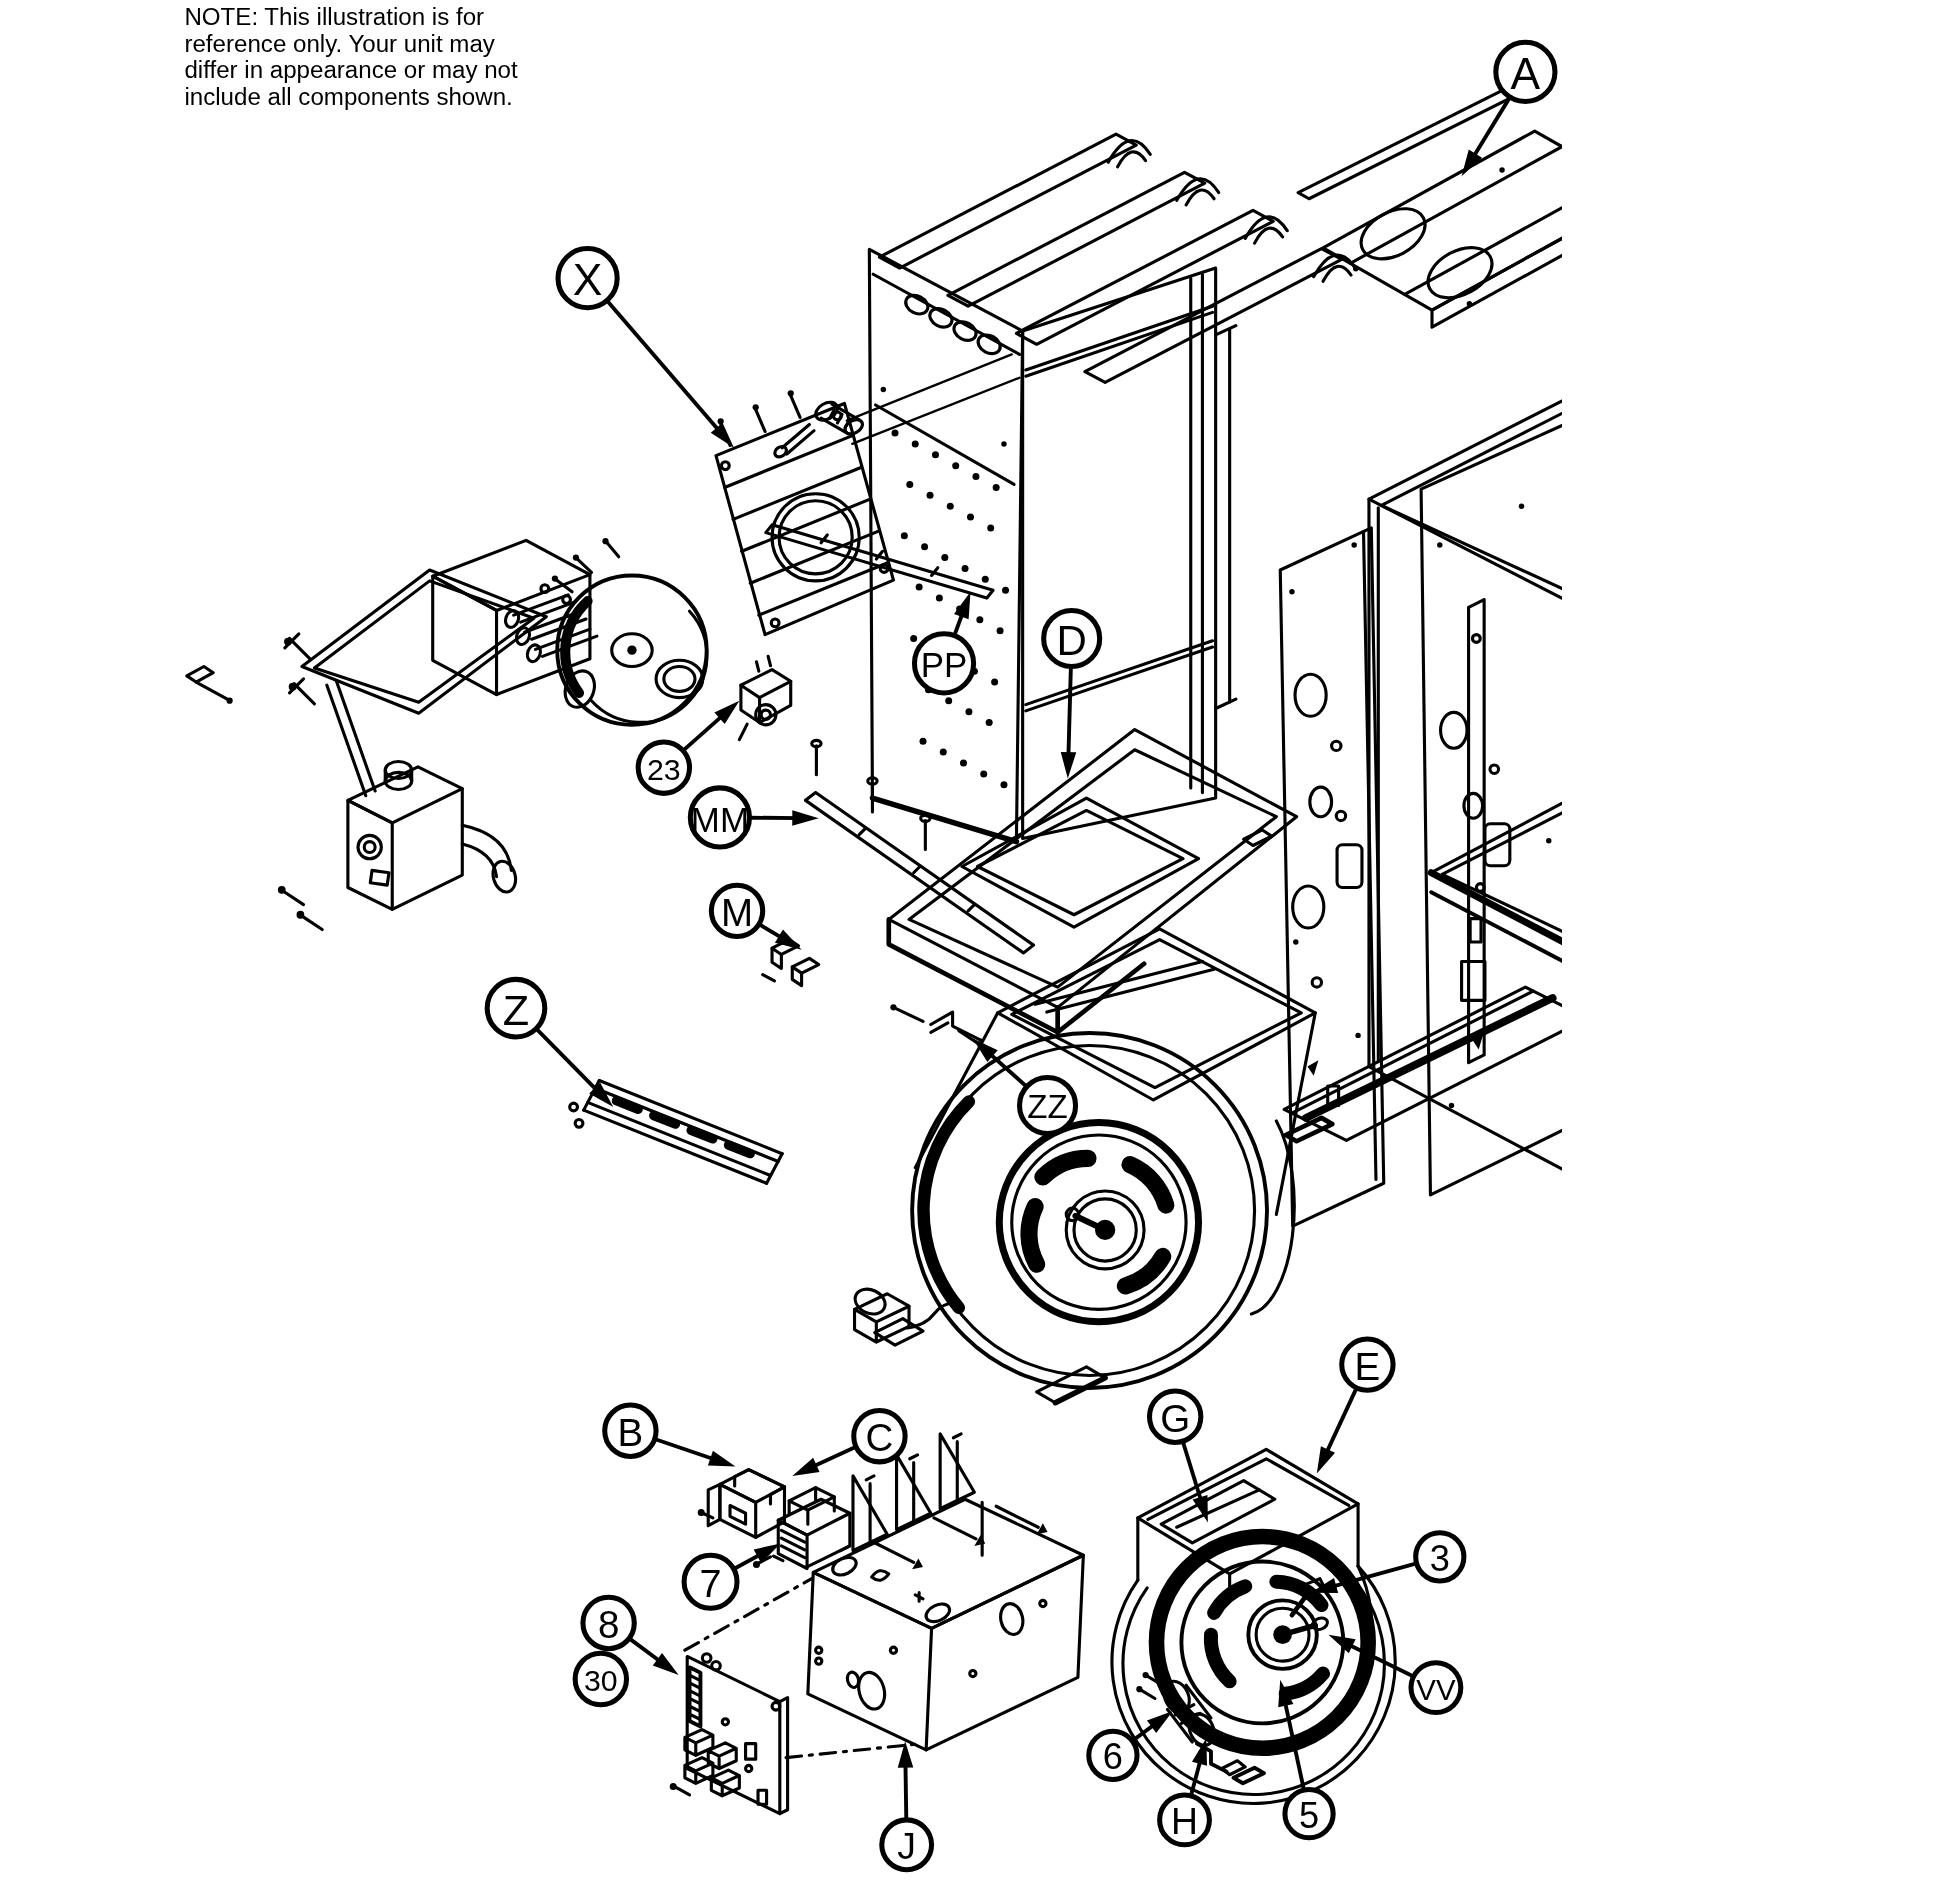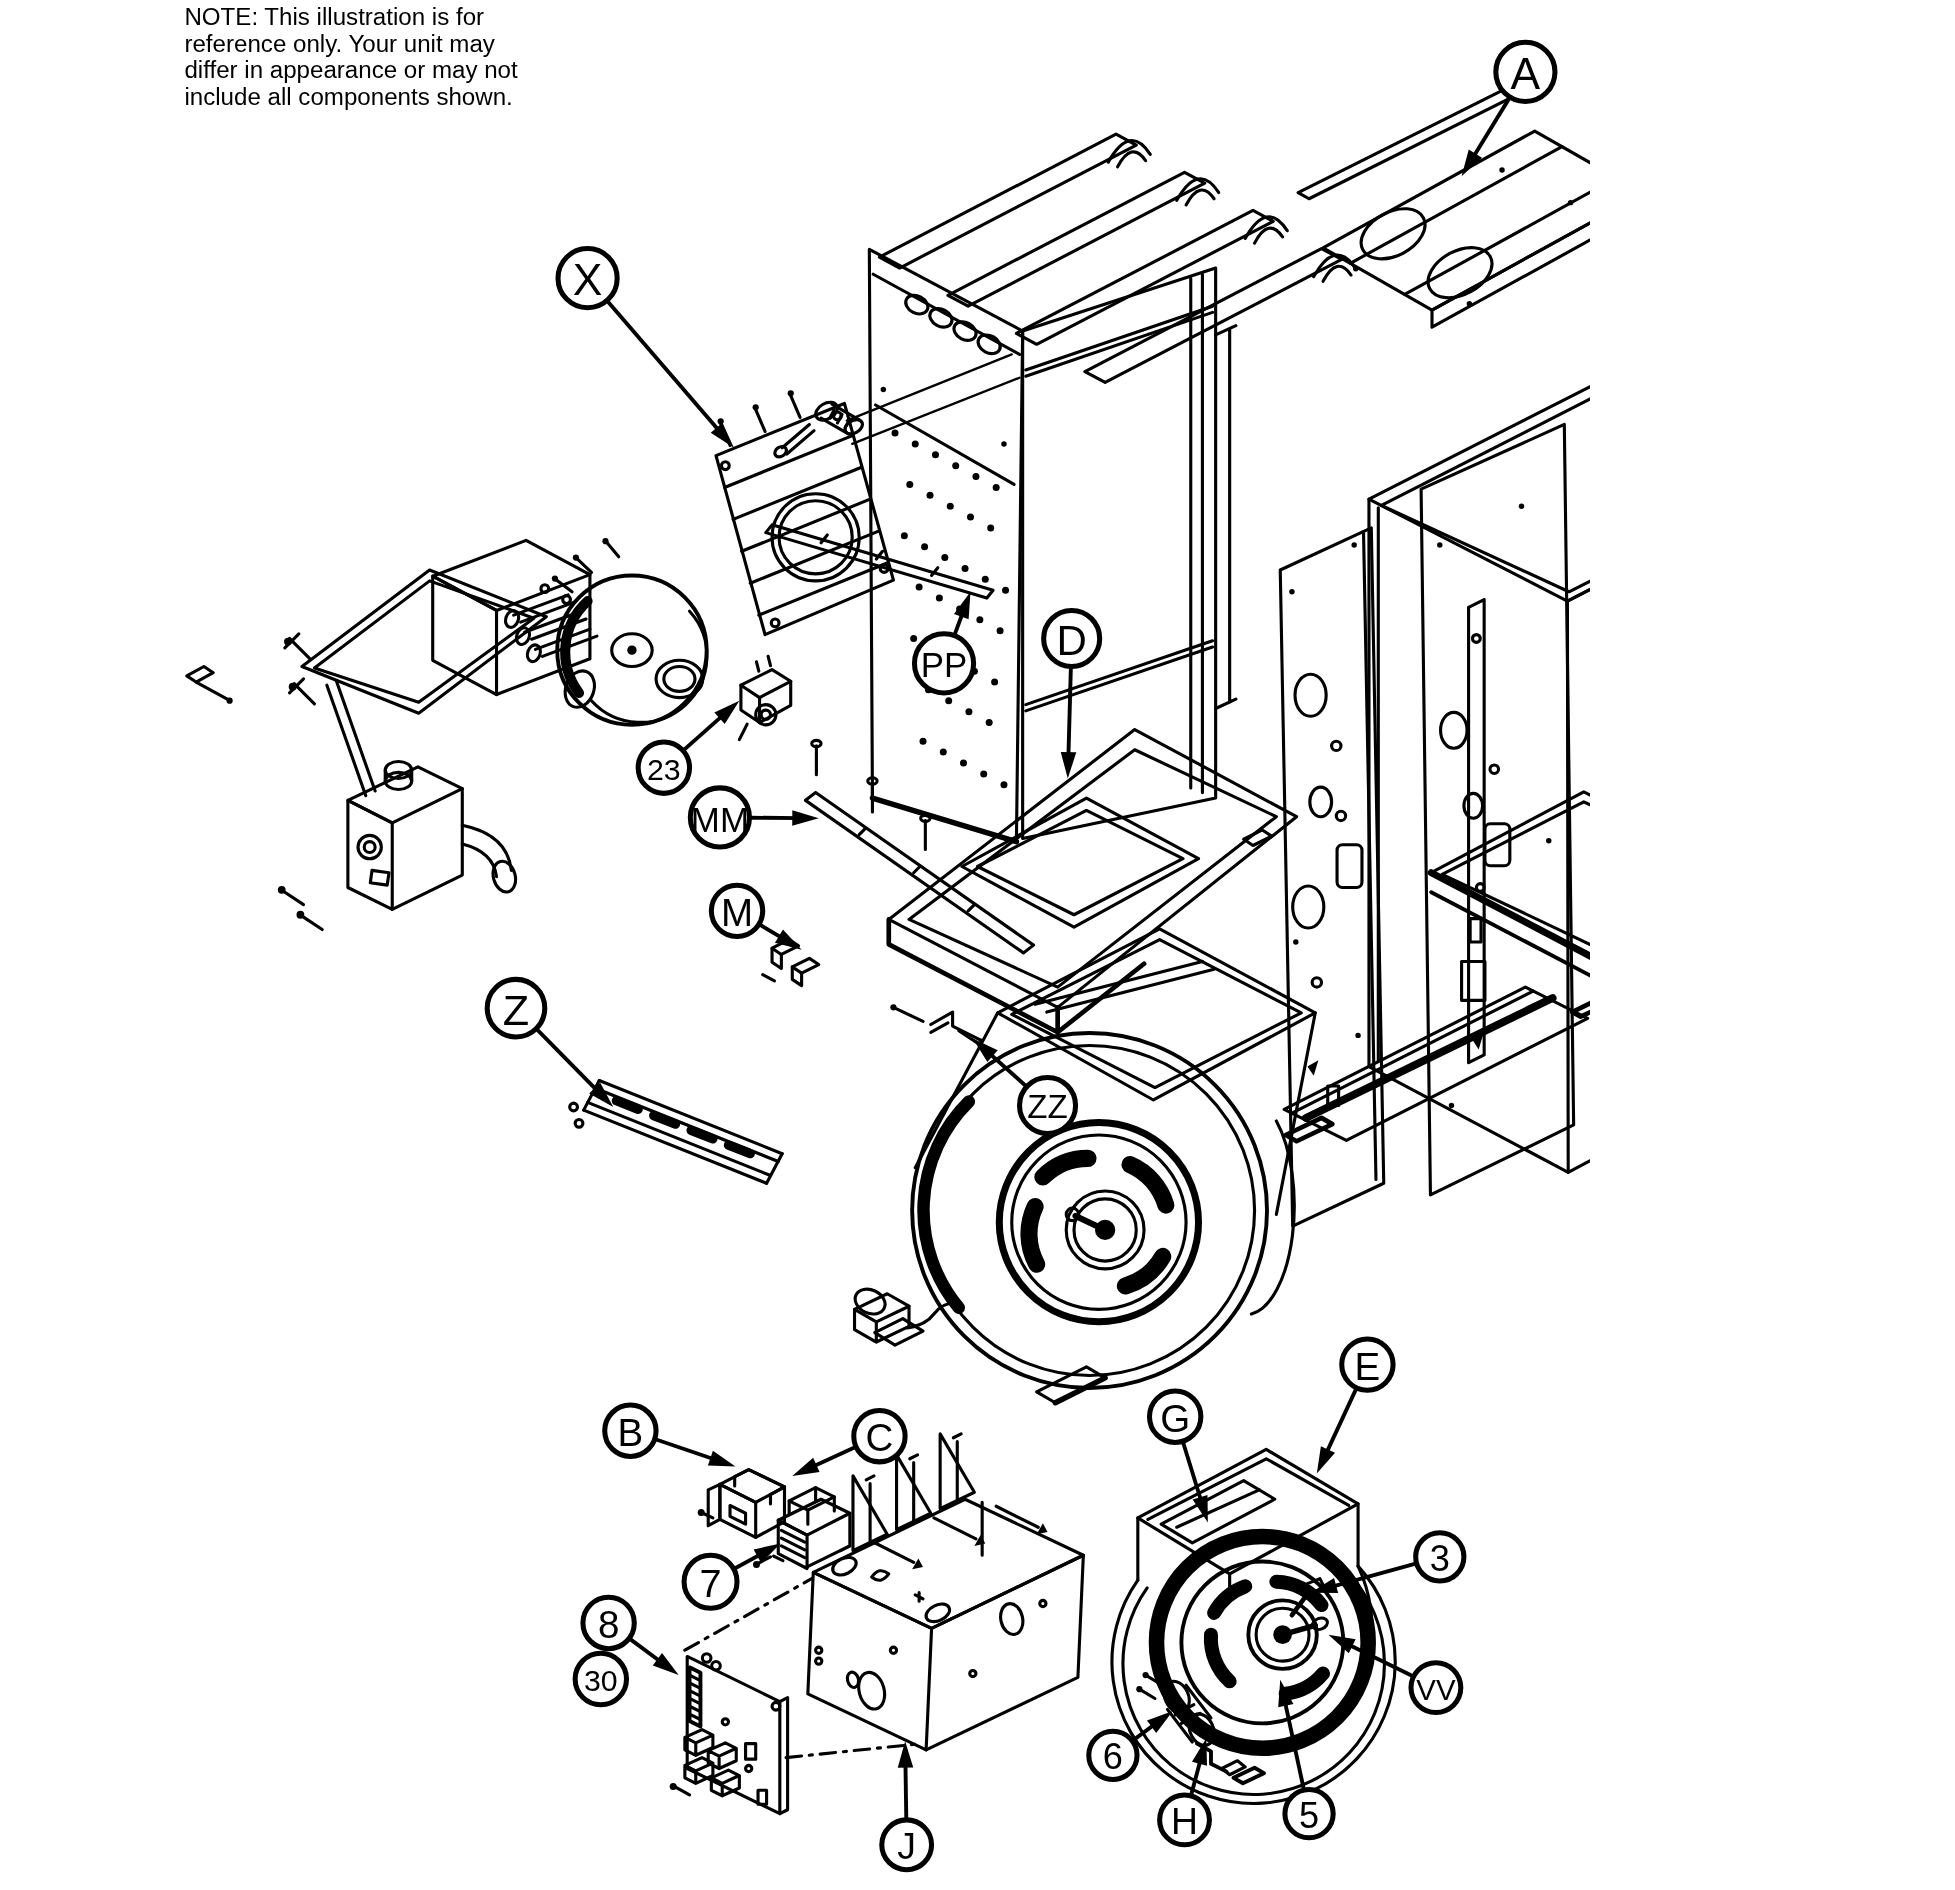--- a/index.html
+++ b/index.html
@@ -1,17 +1,17 @@
 <!DOCTYPE html>
 <html style="font-size:12.5px"><head>
 <meta charset="utf-8">
 <style>
   html,body{margin:0;padding:0;background:#fff;}
   .page{position:relative;width:1562px;height:1891px;background:#ffffff;overflow:hidden;
-        font-family:"Liberation Sans",sans-serif;padding-left:28px;}
+        font-family:"Liberation Sans",sans-serif;}
   svg{position:absolute;left:0;top:0;}
   text{fill:#000;}
   .note-line{font-size:31px;fill:#000;}
   .callout-text{font-family:"Liberation Sans",sans-serif;}
 </style>
 </head>
 <body>
 
 <div class="page">
 <svg id="diagram-svg" width="1955" height="1891" viewBox="0 0 2512 2429">

